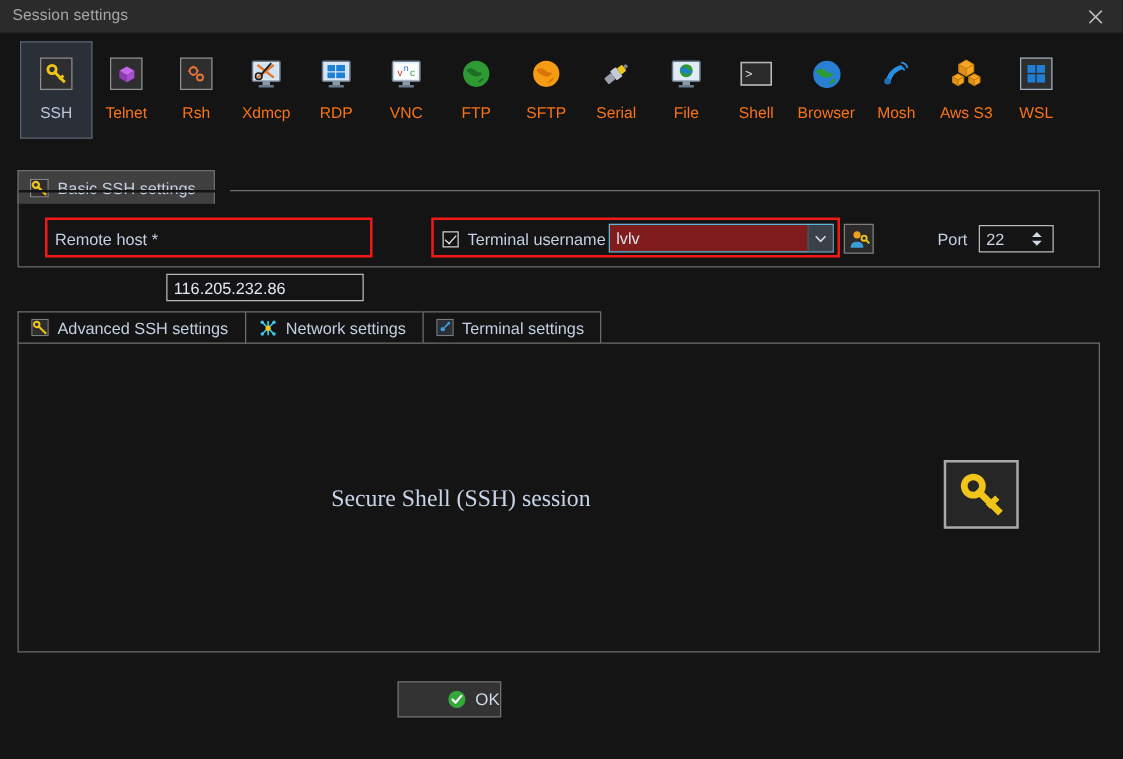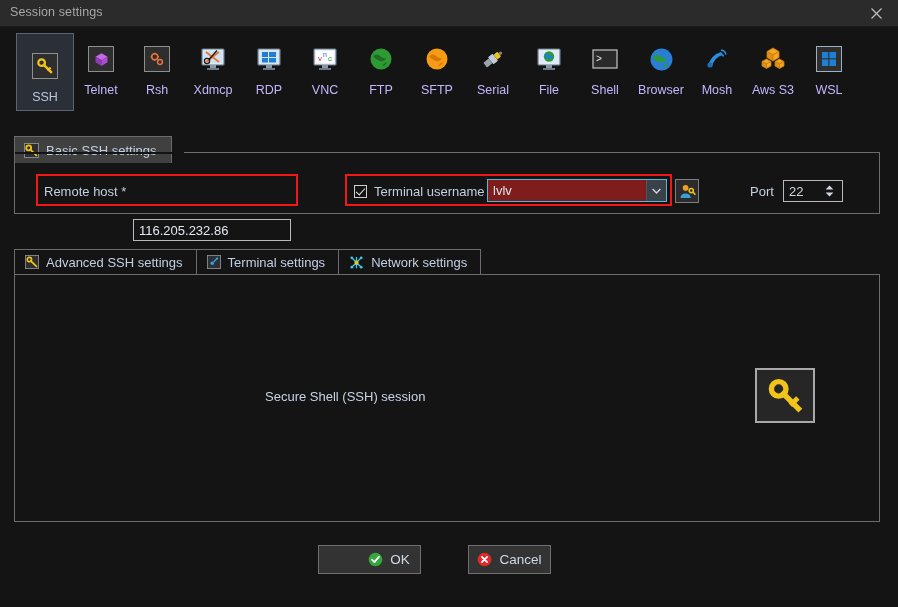--- a/index.html
+++ b/index.html
@@ -80,21 +80,21 @@
   .proto .glyph {
     width: 34px;
     height: 34px;
     display: flex;
     align-items: center;
     justify-content: center;
   }
   .proto .plabel {
     margin-top: 7px;
     font-size: 12.5px;
-    color: #c4b5fd;
+    color: #f97316;
     white-space: nowrap;
   }
   .proto.selected .plabel { color: #b9c7dd; }
 
   .iconbox {
     width: 26px; height: 26px;
     border: 1px solid #8d8d8d;
     background: #2e2e2e;
     box-sizing: border-box;
     display: flex; align-items: center; justify-content: center;
@@ -273,22 +273,23 @@
     left: 14px; top: 274px;
     width: 866px; height: 248px;
     border: 1px solid #6c6c6c;
     box-sizing: border-box;
     background: #141414;
   }
   #panel-text {
     position: absolute;
     left: 265px;
     top: 389px;
-    font-size: 13px;
+    font-size: 19px;
     color: #c7d3e6;
+    font-family: Liberation Serif, serif;
   }
   #panel-key {
     position: absolute;
     left: 755px; top: 368px;
     width: 60px; height: 55px;
     border: 2px solid #a9a9a9;
     background: #262626;
     box-sizing: border-box;
     display: flex; align-items: center; justify-content: center;
   }
@@ -301,40 +302,40 @@
     border: 1px solid #6f6f6f;
     box-sizing: border-box;
     display: flex;
     align-items: center;
     justify-content: center;
     gap: 7px;
     font-size: 13.5px;
     color: #cfd9e8;
     cursor: default;
   }
-  #ok-button { left: 318px; top: 545px; width: 103px; padding-left: 39px; }
+  #ok-button { left: 318px; top: 545px; width: 83px; padding-left: 39px; }
   #cancel-button { left: 468px; top: 545px; width: 83px; }
 </style>
 </head>
 <body>
 
 <div id="app">
 
   <div class="titlebar">
     <div class="titlebar-text">Session settings</div>
     <div class="titlebar-close">
       <svg width="13" height="13" viewBox="0 0 13 13">
         <path d="M1.5 1.5 L11.5 11.5 M11.5 1.5 L1.5 11.5" stroke="#bdbdbd" stroke-width="1.2" fill="none"></path>
       </svg>
     </div>
   </div>
 
   <div class="toolbar">
 
-    <div class="proto selected" style="left:16px;justify-content:center;">
+    <div class="proto selected" style="left:16px;">
       <div class="glyph">
         <div class="iconbox">
           <svg width="18" height="18" viewBox="0 0 24 24">
             <circle cx="7.5" cy="7.5" r="4.4" fill="none" stroke="#f0c419" stroke-width="3"></circle>
             <path d="M10.5 10.5 L20 20" stroke="#f0c419" stroke-width="3.2" stroke-linecap="square"></path>
             <path d="M16.5 17 L18.5 15" stroke="#f0c419" stroke-width="3" stroke-linecap="square"></path>
           </svg>
         </div>
       </div>
       <div class="plabel">SSH</div>
@@ -594,43 +595,43 @@
         <svg width="14" height="14" viewBox="0 0 16 16">
           <rect x="0.5" y="0.5" width="15" height="15" fill="#2e2e2e" stroke="#8d8d8d"></rect>
           <circle cx="5" cy="5.2" r="2.5" fill="none" stroke="#f0c419" stroke-width="1.8"></circle>
           <path d="M6.8 7 L13 13" stroke="#f0c419" stroke-width="1.9" stroke-linecap="square"></path>
         </svg>
       </span>
       <span>Advanced SSH settings</span>
     </div>
     <div class="tab">
       <span style="display:flex;">
-        <svg width="14" height="14" viewBox="0 0 16 16">
-          <rect x="0.5" y="0.5" width="15" height="15" fill="#2a2f38" stroke="#8d8d8d"></rect>
-          <circle cx="6" cy="9.5" r="2" fill="#3a9fd8"></circle>
-          <path d="M7.5 8 L12 3.5" stroke="#3a9fd8" stroke-width="1.6"></path>
-          <circle cx="11.5" cy="4" r="1.2" fill="#3a9fd8"></circle>
-        </svg>
-      </span>
-      <span>Terminal settings</span>
-    </div>
-    <div class="tab">
-      <span style="display:flex;">
         <svg width="15" height="15" viewBox="0 0 16 16">
           <g stroke="#3ec8e8" stroke-width="1.4">
             <path d="M8 8 L3 3 M8 8 L13 3 M8 8 L3 13 M8 8 L13 13 M8 8 L8 2 M8 8 L8 14"></path>
           </g>
           <circle cx="8" cy="8" r="2.2" fill="#f0c419"></circle>
           <circle cx="3" cy="3" r="1.5" fill="#3ec8e8"></circle>
           <circle cx="13" cy="3" r="1.5" fill="#3ec8e8"></circle>
           <circle cx="3" cy="13" r="1.5" fill="#3ec8e8"></circle>
           <circle cx="13" cy="13" r="1.5" fill="#3ec8e8"></circle>
         </svg>
       </span>
       <span>Network settings</span>
+    </div>
+    <div class="tab">
+      <span style="display:flex;">
+        <svg width="14" height="14" viewBox="0 0 16 16">
+          <rect x="0.5" y="0.5" width="15" height="15" fill="#2a2f38" stroke="#8d8d8d"></rect>
+          <circle cx="6" cy="9.5" r="2" fill="#3a9fd8"></circle>
+          <path d="M7.5 8 L12 3.5" stroke="#3a9fd8" stroke-width="1.6"></path>
+          <circle cx="11.5" cy="4" r="1.2" fill="#3a9fd8"></circle>
+        </svg>
+      </span>
+      <span>Terminal settings</span>
     </div>
   </div>
 
   <div id="lower-panel"></div>
   <div id="panel-text">Secure Shell (SSH) session</div>
   <div id="panel-key">
     <span style="display:flex;">
       <svg width="38" height="38" viewBox="0 0 24 24">
         <circle cx="8" cy="7.5" r="4.6" fill="none" stroke="#f0c419" stroke-width="3.4"></circle>
         <path d="M11 10.6 L20.5 20" stroke="#f0c419" stroke-width="3.4" stroke-linecap="square"></path>
@@ -642,23 +643,14 @@
   <div class="dlgbtn" id="ok-button">
     <span style="display:flex;">
       <svg width="15" height="15" viewBox="0 0 16 16">
         <circle cx="8" cy="8" r="7.3" fill="#34a83a"></circle>
         <path d="M4.3 8.2 L6.9 10.8 L11.8 5" stroke="#ffffff" stroke-width="1.9" fill="none" stroke-linecap="round" stroke-linejoin="round"></path>
       </svg>
     </span>
     <span>OK</span>
   </div>
 
-  <div class="dlgbtn" id="cancel-button">
-    <span style="display:flex;">
-      <svg width="15" height="15" viewBox="0 0 16 16">
-        <circle cx="8" cy="8" r="7.3" fill="#e02a2a"></circle>
-        <path d="M5.2 5.2 L10.8 10.8 M10.8 5.2 L5.2 10.8" stroke="#ffffff" stroke-width="1.9" stroke-linecap="round"></path>
-      </svg>
-    </span>
-    <span>Cancel</span>
-  </div>
 
 </div>
 
 </body></html>

